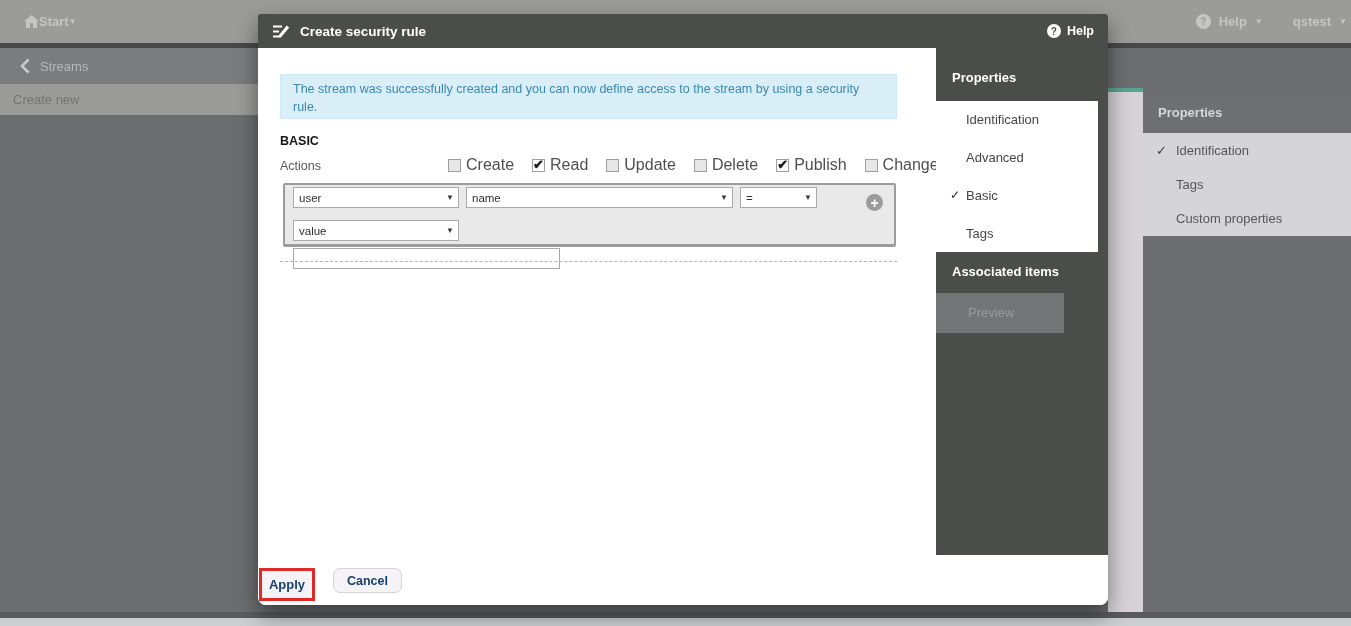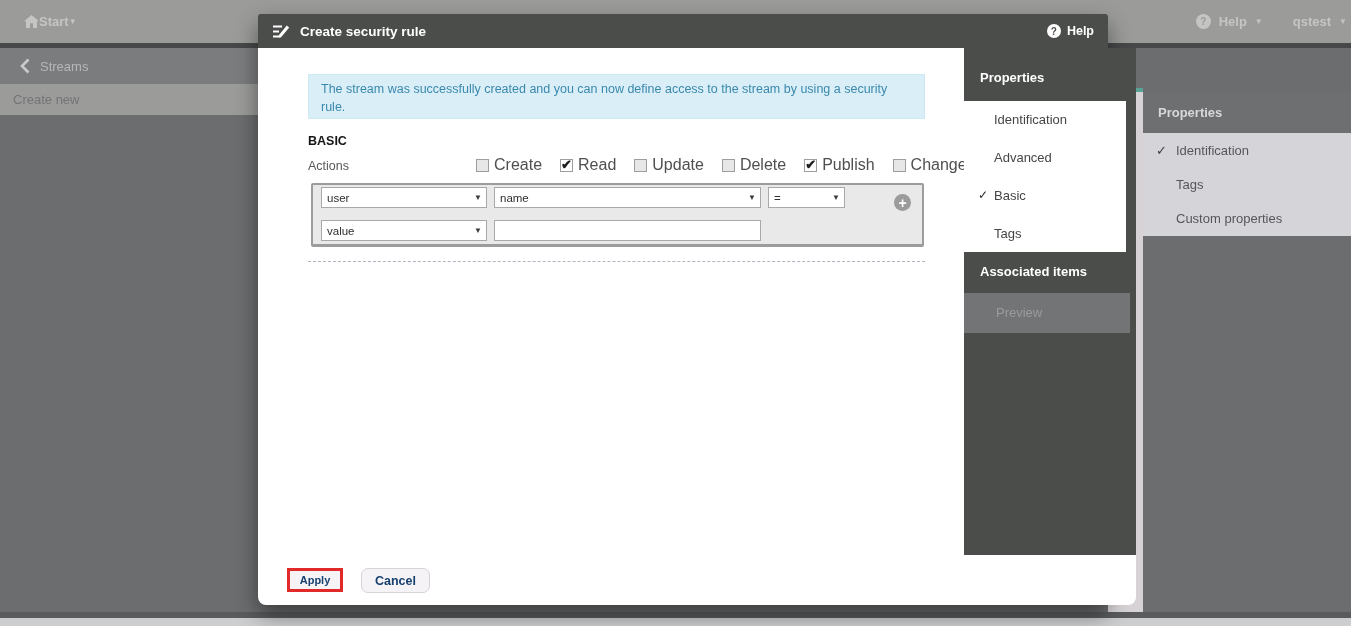--- a/index.html
+++ b/index.html
@@ -30,56 +30,56 @@
 
   .bottom-dark { position:absolute; left:0; top:612px; width:1351px; height:6px; background:#5a5b5d; }
   .bottom-light { position:absolute; left:0; top:618px; width:1351px; height:8px; background:#cdced0; }
 
   
   .dialog { position:absolute; left:258px; top:14px; width:850px; height:591px; background:#fff; border-radius:2px 2px 8px 8px; box-shadow:0 10px 22px rgba(0,0,0,0.45); }
   .dlg-header { position:absolute; left:0; top:0; width:100%; height:34px; background:#4b4d4b; border-radius:2px 2px 0 0; display:flex; align-items:center; padding:0 14px; color:#fff; }
   .dlg-title { font-weight:bold; font-size:13.5px; margin-left:9px; }
   .dlg-help { margin-left:auto; display:flex; align-items:center; gap:6px; font-weight:bold; font-size:12.5px; }
   .dlg-help .q-circle { background:#fff; color:#4b4d4b; width:14px; height:14px; }
-  .dlg-body { position:absolute; left:0; top:34px; width:850px; height:557px; background:#fff; border-radius:0 0 8px 8px; overflow:hidden;margin-left:28px; }
+  .dlg-body { position:absolute; left:0; top:34px; width:850px; height:557px; background:#fff; border-radius:0 0 8px 8px; overflow:hidden; }
 
   .info-box { position:absolute; left:22px; top:26px; width:617px; height:45px; background:#d9eef7; border:1px solid #cfe9f4; color:#3a89ad; font-size:12.5px; line-height:1.45; padding:5px 12px; }
   .basic-title { position:absolute; left:22px; top:86px; font-size:12.5px; font-weight:bold; color:#151515; }
   .actions-label { position:absolute; left:22px; top:111px; font-size:12.5px; color:#595959; }
   .cb-row { position:absolute; left:190px; top:107px; height:20px; display:flex; align-items:center; gap:18px; }
   .cb { display:inline-flex; align-items:center; cursor:pointer; }
   .cb input { appearance:none; -webkit-appearance:none; width:13px; height:13px; border:1px solid #9e9e9e; background:#e7e7e7; position:relative; cursor:pointer; }
   .cb input:checked { background:#ffffff; }
   .cb input:checked::after { content:"\2714"; position:absolute; left:0; top:-3px; font-size:13px; font-weight:bold; color:#1f1f1f; }
   .cb .cb-label { margin-left:5px; font-size:16px; color:#4f4f4f; }
 
   .rule-box { position:absolute; left:25px; top:135px; width:613px; height:64px; background:#e9e9e9; border:2px solid #9c9c9c; border-bottom-width:3px; border-radius:2px; }
   .rb-row1 { position:absolute; left:8px; top:2px; display:flex; gap:7px; }
-  .rb-row2 { position:absolute; left:8px; top:35px; display:flex; gap:7px; }
+  .rb-row2 { position:absolute; left:8px; top:35px; display:flex; gap:7px;flex-direction:column; }
   .sel { position:relative; height:21px; background:#fff; border:1px solid #a9a9a9; }
   .sel select { appearance:none; -webkit-appearance:none; width:100%; height:100%; border:none; background:transparent; font-family:"Liberation Sans", sans-serif; font-size:11.5px; color:#2e2e2e; padding:0 18px 0 5px; cursor:pointer; }
   .sel .sel-caret { position:absolute; right:4px; top:5px; font-size:8px; color:#3a3a3a; pointer-events:none; }
   .w166 { width:166px; } .w267 { width:267px; } .w77 { width:77px; }
   .rb-input { width:267px; height:21px; border:1px solid #a9a9a9; background:#fff; font-family:"Liberation Sans", sans-serif; font-size:11.5px; color:#2e2e2e; padding:0 5px; }
   .plus-btn { position:absolute; right:11px; top:9px; width:17px; height:17px; border-radius:50%; background:#9b9b9b; color:#fff; display:flex; align-items:center; justify-content:center; font-size:14px; font-weight:bold; line-height:1; cursor:pointer; }
 
   .sep { position:absolute; left:22px; top:213px; width:617px; height:0; border-top:1px dashed #b7b1c2; }
 
   .apply-wrap { position:absolute; left:1px; top:520px; border:3px solid #e02a2a; }
-  .apply-btn { display:block; width:50px; height:18px; background:#f5f3f5; border:none; color:#17406f; font-family:"Liberation Sans", sans-serif; font-weight:bold; font-size:11px; cursor:pointer; }
+  .apply-btn { display:block; width:50px; height:27px; background:#f5f3f5; border:none; color:#17406f; font-family:"Liberation Sans", sans-serif; font-weight:bold; font-size:13px; cursor:pointer; }
   .cancel-btn { position:absolute; left:75px; top:520px; height:25px; padding:0 13px; background:#f5f3f5; border:1px solid #d5d3d5; border-radius:7px; color:#17406f; font-family:"Liberation Sans", sans-serif; font-weight:bold; font-size:12.5px; cursor:pointer; }
 
   
   .rpanel { position:absolute; left:678px; top:0; width:172px; height:507px; background:#4b4d4b; }
   .rp-title { position:absolute; left:16px; top:22px; color:#fff; font-weight:bold; font-size:13px; }
   .rp-nav { position:absolute; left:0; top:53px; width:162px; height:151px; background:#fff; display:flex; flex-direction:column; }
   .rp-item { flex:1; display:flex; align-items:center; padding-left:14px; font-size:13px; color:#454545; cursor:pointer; }
   .rp-item .chk { width:16px; font-size:12px; color:#2b2b2b; }
   .rp-assoc { position:absolute; left:16px; top:216px; color:#fff; font-weight:bold; font-size:13px; }
-  .rp-preview { position:absolute; left:0; top:245px; width:166px; height:40px; background:#737476; color:#9a9b9d; font-size:13px; line-height:40px; padding-left:32px; }
+  .rp-preview { position:absolute; left:0; top:245px; width:128px; height:40px; background:#737476; color:#9a9b9d; font-size:13px; line-height:40px; padding-left:32px; }
 
   .icon-svg { display:block; }
 </style>
 </head>
 <body>
 
 <div class="stage">
 
   <div class="topbar">
     <div class="topbar-left">

